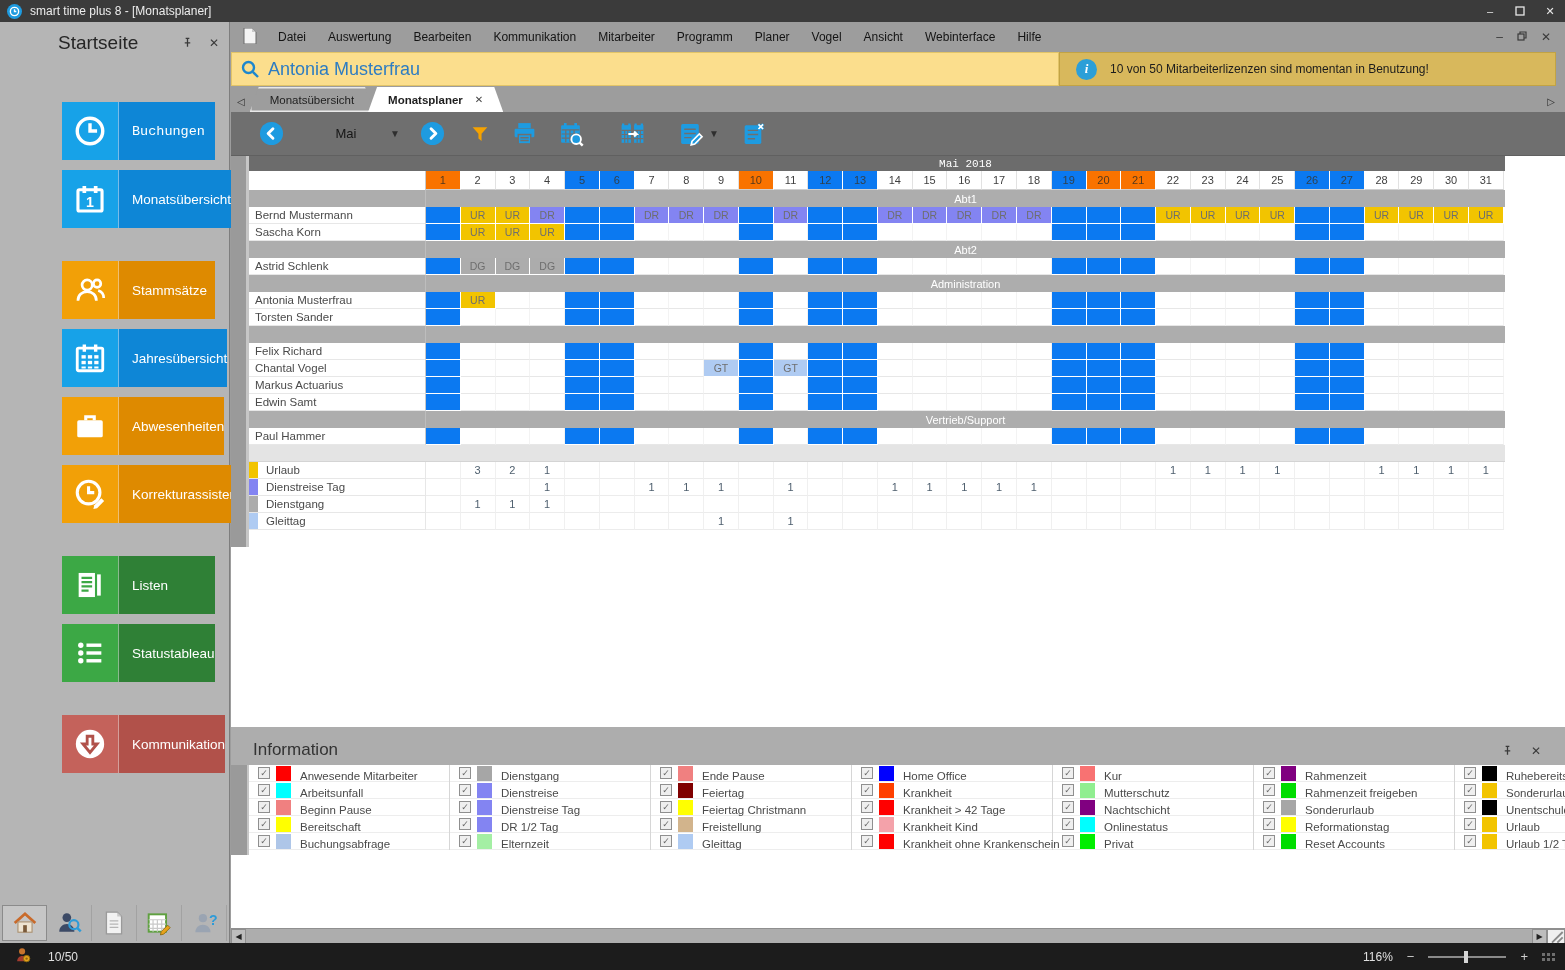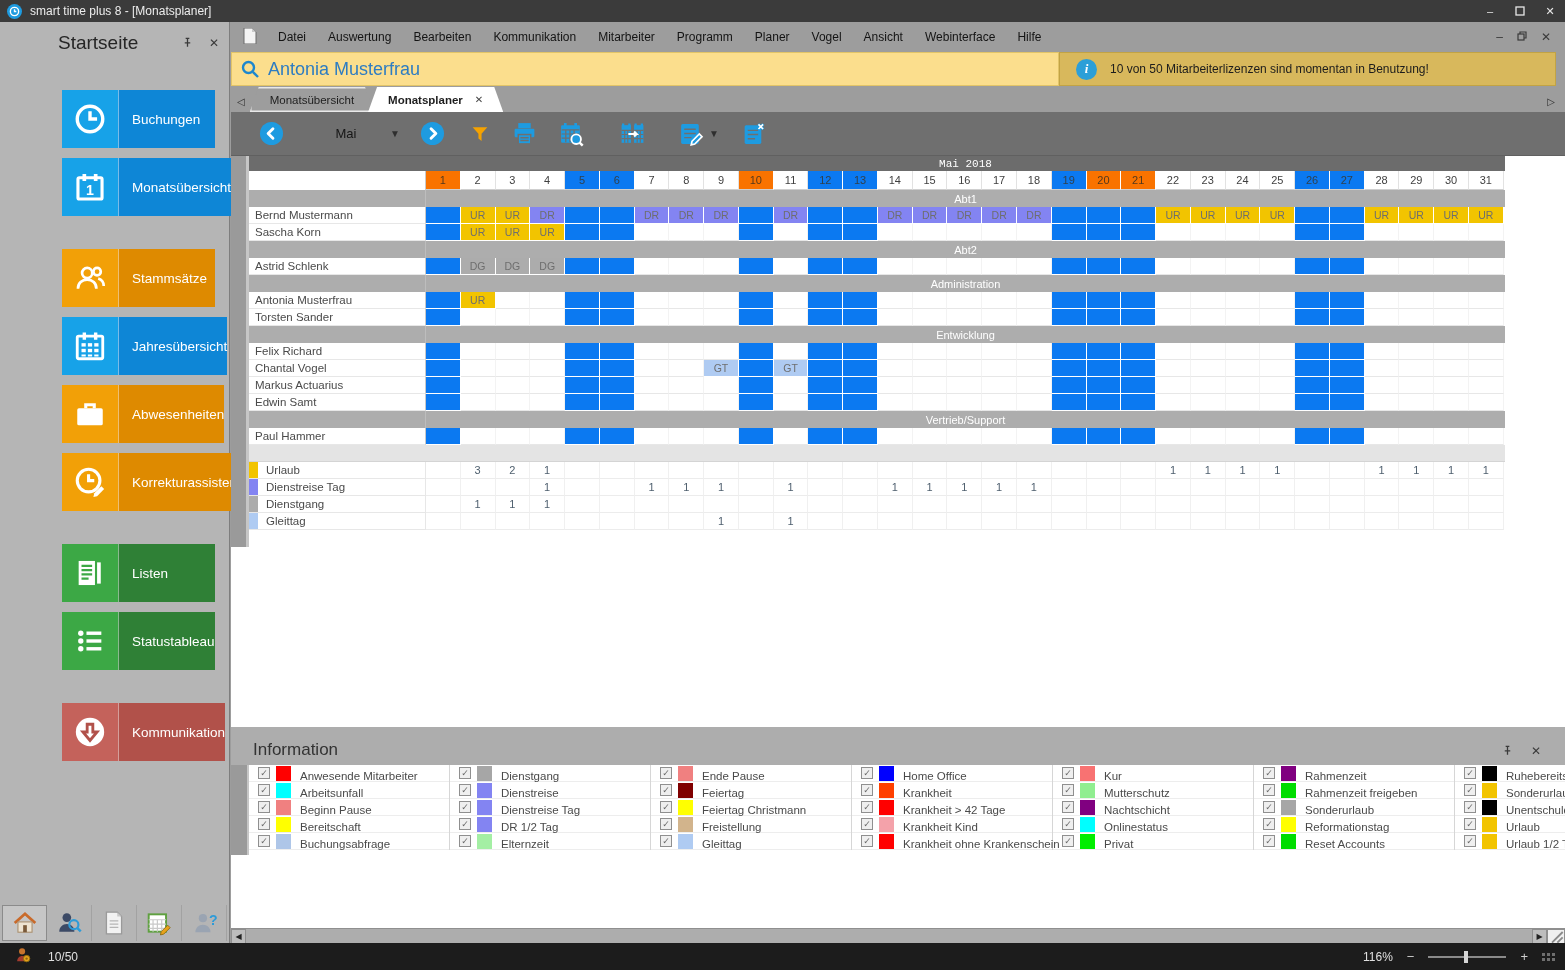--- a/index.html
+++ b/index.html
@@ -32,21 +32,21 @@
   
   .sidebar{position:absolute;top:22px;left:0;width:230px;bottom:27px;background:#B5B5B5;
            border-right:1px solid #7E7E7E;padding-left:48px;}
   .side-header{height:42px;display:flex;align-items:center;padding:0 10px;}
   .side-title{font-size:19px;color:#262626;}
   .side-header-icons{margin-left:auto;display:flex;gap:16px;align-items:center;color:#3A3A3A;}
   .side-header-icons svg{width:11px;height:11px;}
   .side-header-icons .x{font-size:12px;}
   .side-buttons{padding:22px 14px 0 14px;}
   .side-btn{display:flex;height:58px;margin-top:10px;cursor:pointer;}
-  .side-btn:first-child{margin-top:4px;}
+  .side-btn:first-child{margin-top:16px;font-family:Liberation Mono, monospace;}
   .side-btn.group-gap{margin-top:33px;}
   .side-icon{flex:0 0 56px;display:flex;align-items:center;justify-content:center;}
   .side-icon svg{width:34px;height:34px;}
   .side-label{flex:1;display:flex;align-items:center;padding-left:13px;color:#FFF;
               font-size:13.5px;border-left:1px solid rgba(255,255,255,.45);}
   .blue  .side-icon{background:#17A2E8;} .blue  .side-label{background:#0E86D6;}
   .orange .side-icon{background:#F2A007;} .orange .side-label{background:#DE8A00;}
   .green .side-icon{background:#3CA845;} .green .side-label{background:#2F8036;}
   .red   .side-icon{background:#C4625B;} .red   .side-label{background:#B1514A;}
   .side-footer{position:absolute;left:2px;bottom:2px;display:flex;}
@@ -705,21 +705,20 @@
             <div class="gcell data"></div>
             <div class="gcell data off" style="background: rgb(11, 121, 241);"></div>
             <div class="gcell data off" style="background: rgb(11, 121, 241);"></div>
             <div class="gcell data"></div>
             <div class="gcell data"></div>
             <div class="gcell data"></div>
             <div class="gcell data"></div>
           </div>
           <div class="grow band-row">
             <div class="gcell glabel"></div>
-            <div class="gspan">Entwicklung</div>
           </div>
           <div class="grow emp-row">
             <div class="gcell glabel">Felix Richard</div>
             <div class="gcell data off" style="background: rgb(11, 121, 241);"></div>
             <div class="gcell data"></div>
             <div class="gcell data"></div>
             <div class="gcell data"></div>
             <div class="gcell data off" style="background: rgb(11, 121, 241);"></div>
             <div class="gcell data off" style="background: rgb(11, 121, 241);"></div>
             <div class="gcell data"></div>

